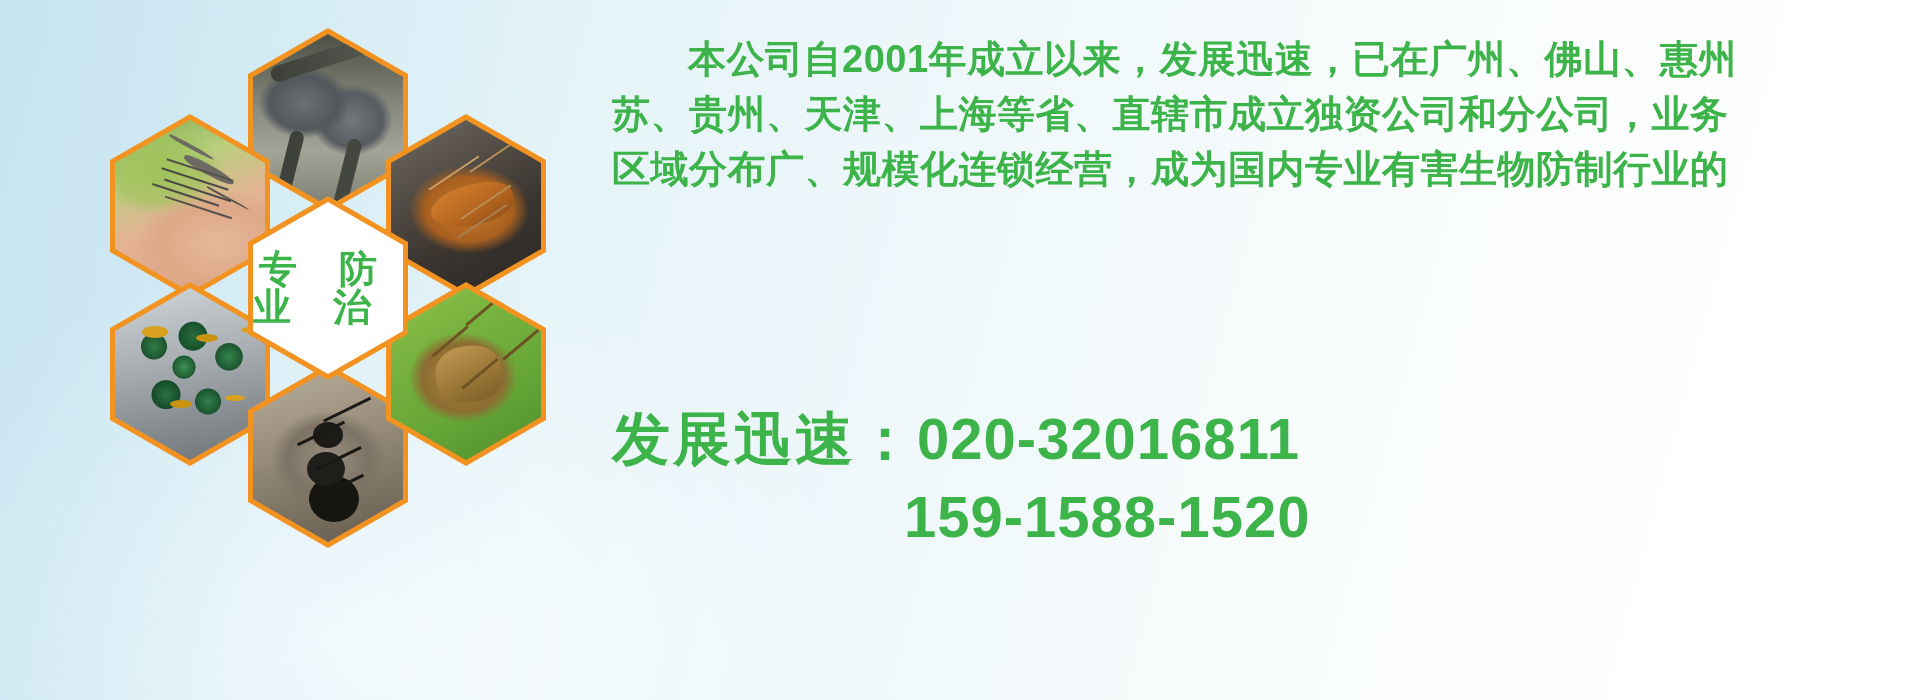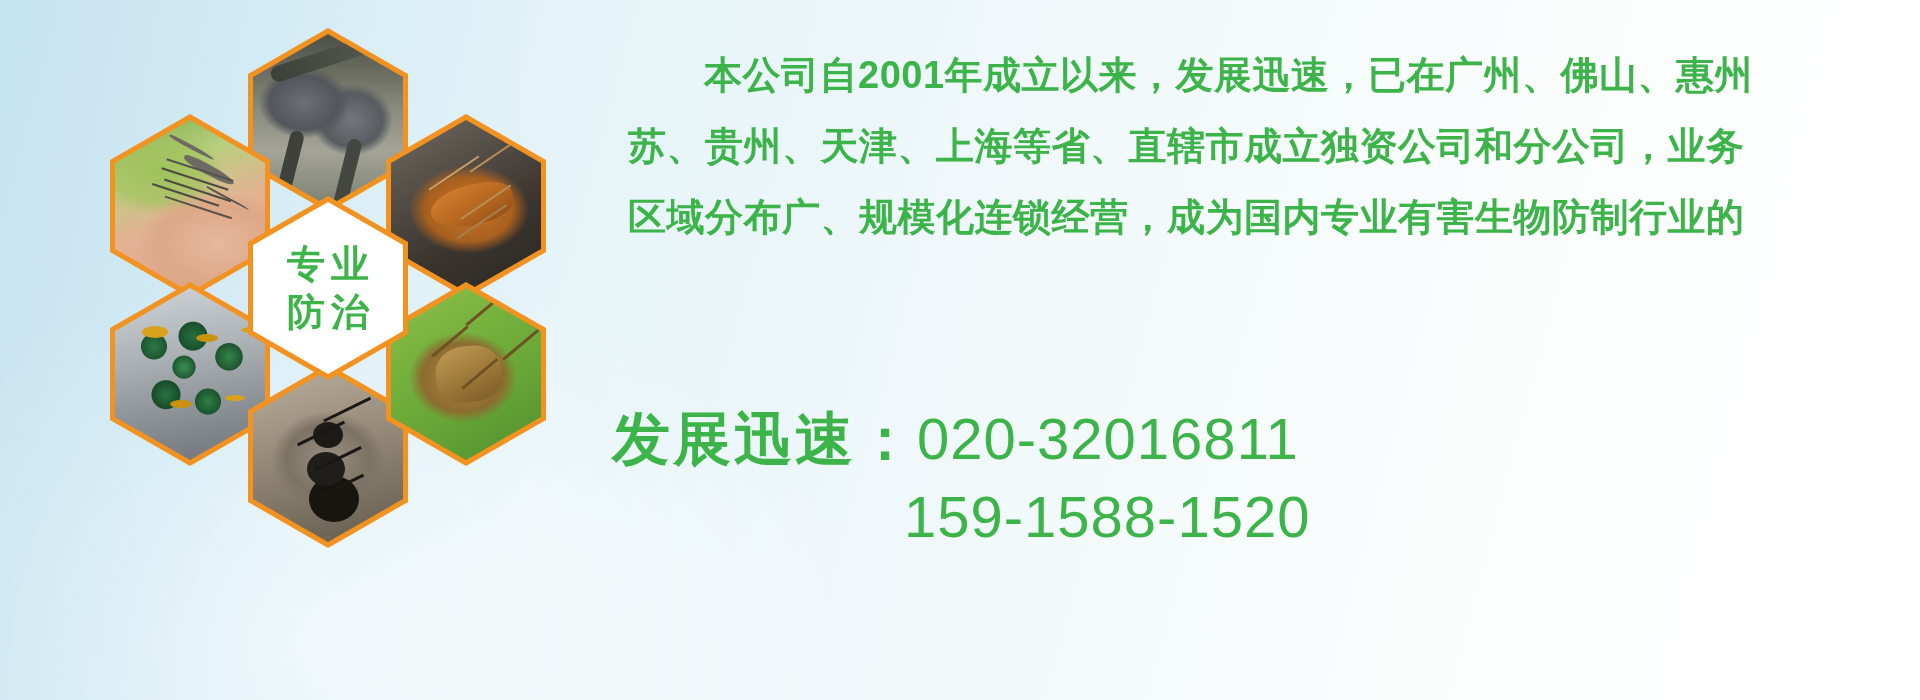--- a/index.html
+++ b/index.html
@@ -87,21 +87,21 @@
   #hex-flies      { left: 22px;  top: 276px; }
   #hex-ant        { left: 160px; top: 358px; }
   #hex-stinkbug   { left: 298px; top: 276px; }
   #hex-label      { left: 160px; top: 190px; z-index: 4; }
 
   #hex-label .inner { background: #ffffff; }
   .hex-label-text {
     position: absolute;
     inset: 0;
     display: flex;
-    flex-direction: column;
+    flex-direction: row;
     align-items: center;
     justify-content: center;
     gap: 10px;
     color: #3cb449;
     font-size: 38px;
     font-weight: bold;
     letter-spacing: 6px;
     text-indent: 6px;
     line-height: 1;
   }
@@ -253,21 +253,21 @@
 
   
   .copy {
     position: absolute;
     left: 612px;
     top: 32px;
     width: 1290px;
     z-index: 2;
   }
   .copy p {
-    margin: 16px;
+    margin: 0;
     color: #3cb449;
     font-size: 38px;
     line-height: 55px;
     font-weight: bold;
     letter-spacing: 0.5px;
     white-space: nowrap;
   }
   .copy p.first { text-indent: 76px; }
 
   
@@ -279,21 +279,21 @@
     color: #3cb449;
   }
   .contact .line {
     font-size: 58px;
     line-height: 78px;
     font-weight: bold;
     letter-spacing: 1px;
     white-space: nowrap;
   }
   .contact .label { letter-spacing: 3px; }
-  .contact .num { font-weight: normal; }
+  .contact .num { font-weight: bold; }
   .contact .line2 { padding-left: 292px; }
 </style>
 </head>
 <body>
 
 <div id="banner">
 
   <div class="hex-cluster">
 
     <div class="hex" id="hex-rats">

